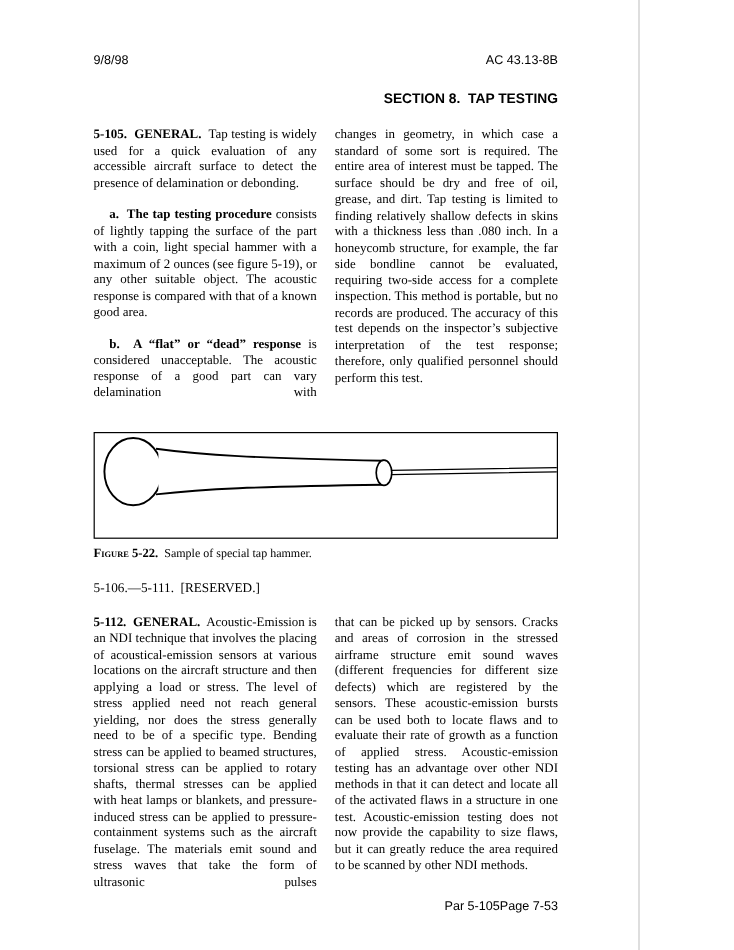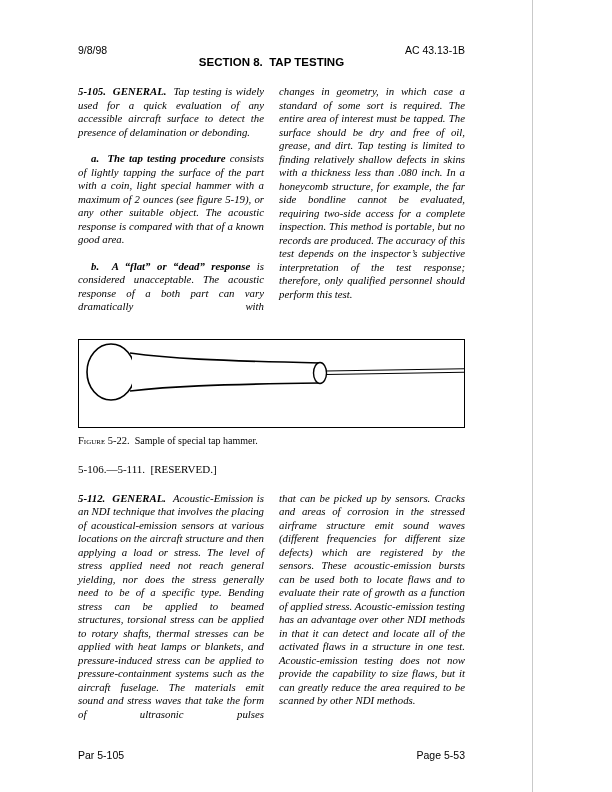--- a/index.html
+++ b/index.html
@@ -4,56 +4,56 @@
 <style>
   html,body{margin:0;padding:0;background:#fff;}
   .page{
     width:532px;height:792px;box-sizing:border-box;position:relative;
     background:#fff;outline:1px solid #c9c9c9;
     padding:44px 67px 0 78px;
     font-family:"Liberation Serif",serif;color:#000;
   }
   .hdr{display:flex;justify-content:space-between;align-items:baseline;
     font-family:"Liberation Sans",sans-serif;font-size:10.5px;}
-  .sec-title{text-align:center;font-family:"Liberation Sans",sans-serif;
-    font-weight:bold;font-size:11.5px;margin:0 0 0 0;}
+  .sec-title{text-align:right;font-family:"Liberation Sans",sans-serif;
+    font-weight:bold;font-size:11.5px;margin:21px 0 0 0;}
   .cols{display:flex;gap:15px;margin-top:17px;
-    font-size:10.8px;line-height:13.5px;text-align:justify;font-style:italic;}
+    font-size:10.8px;line-height:13.5px;text-align:justify;}
   .col{flex:1;min-width:0;}
   .cols p{margin:0 0 13px 0;}
   .cols p.ind{text-indent:13px;}
   .cols p.cont{text-align-last:justify;}
   .cols b{font-weight:bold;}
   .figbox{margin:12px 0 0 0;border:1.5px solid #000;height:87px;overflow:hidden;}
   .figbox svg{display:block;margin:1px 0 0 1px;}
   .caption{margin-top:7px;font-size:10px;}
-  .caption .lbl{font-variant:small-caps;font-weight:normal;font-size:10.5px;}
+  .caption .lbl{font-variant:small-caps;font-weight:bold;font-size:10.5px;}
   .reserved{margin-top:17px;font-weight:normal;font-size:11px;}
   .sec-title.s9{margin-top:24px;}
   .ftr{position:absolute;left:78px;right:67px;top:749px;
-    display:flex;justify-content:space-between;
+    display:flex;justify-content:flex-end;
     font-family:"Liberation Sans",sans-serif;font-size:10.5px;}
 </style>
 </head>
 <body>
 
 <div class="page">
 
   <div class="hdr">
     <span>9/8/98</span>
-    <span>AC 43.13-1B</span>
+    <span>AC 43.13-8B</span>
   </div>
 
   <h1 class="sec-title">SECTION 8.&nbsp; TAP TESTING</h1>
 
   <div class="cols">
     <div class="col">
       <p><b>5-105.&nbsp; GENERAL.</b><span>&nbsp; Tap testing is widely used for a quick evaluation of any accessible aircraft surface to detect the presence of delamination or debonding.</span></p>
       <p class="ind"><b>a.&nbsp; The tap testing procedure</b><span> consists of lightly tapping the surface of the part with a coin, light special hammer with a maximum of 2 ounces (see figure 5-19), or any other suitable object. The acoustic response is compared with that of a known good area.</span></p>
-      <p class="ind cont"><b>b.&nbsp; A “flat” or “dead” response</b><span> is considered unacceptable. The acoustic response of a both part can vary dramatically with</span></p>
+      <p class="ind cont"><b>b.&nbsp; A “flat” or “dead” response</b><span> is considered unacceptable. The acoustic response of a good part can vary delamination with</span></p>
     </div>
     <div class="col">
       <p>changes in geometry, in which case a standard of some sort is required. The entire area of interest must be tapped. The surface should be dry and free of oil, grease, and dirt. Tap testing is limited to finding relatively shallow defects in skins with a thickness less than .080 inch. In a honeycomb structure, for example, the far side bondline cannot be evaluated, requiring two-side access for a complete inspection. This method is portable, but no records are produced. The accuracy of this test depends on the inspector’s subjective interpretation of the test response; therefore, only qualified personnel should perform this test.</p>
     </div>
   </div>
 
   <figure class="figbox" style="margin-left:0;margin-right:0;">
     <svg width="463" height="84" viewBox="0 0 463 84">
 
       <ellipse cx="31" cy="31" rx="24" ry="28" fill="#fff" stroke="#000" stroke-width="1.6"></ellipse>
@@ -82,16 +82,16 @@
     <div class="col">
       <p class="cont"><b>5-112.&nbsp; GENERAL.</b><span>&nbsp; Acoustic-Emission is an NDI technique that involves the placing of acoustical-emission sensors at various locations on the aircraft structure and then applying a load or stress. The level of stress applied need not reach general yielding, nor does the stress generally need to be of a specific type. Bending stress can be applied to beamed structures, torsional stress can be applied to rotary shafts, thermal stresses can be applied with heat lamps or blankets, and pressure-induced stress can be applied to pressure-containment systems such as the aircraft fuselage. The materials emit sound and stress waves that take the form of ultrasonic pulses</span></p>
     </div>
     <div class="col">
       <p>that can be picked up by sensors. Cracks and areas of corrosion in the stressed airframe structure emit sound waves (different frequencies for different size defects) which are registered by the sensors. These acoustic-emission bursts can be used both to locate flaws and to evaluate their rate of growth as a function of applied stress. Acoustic-emission testing has an advantage over other NDI methods in that it can detect and locate all of the activated flaws in a structure in one test. Acoustic-emission testing does not now provide the capability to size flaws, but it can greatly reduce the area required to be scanned by other NDI methods.</p>
     </div>
   </div>
 
   <div class="ftr">
     <span>Par 5-105</span>
-    <span>Page 5-53</span>
+    <span>Page 7-53</span>
   </div>
 
 </div>
 
 </body></html>

